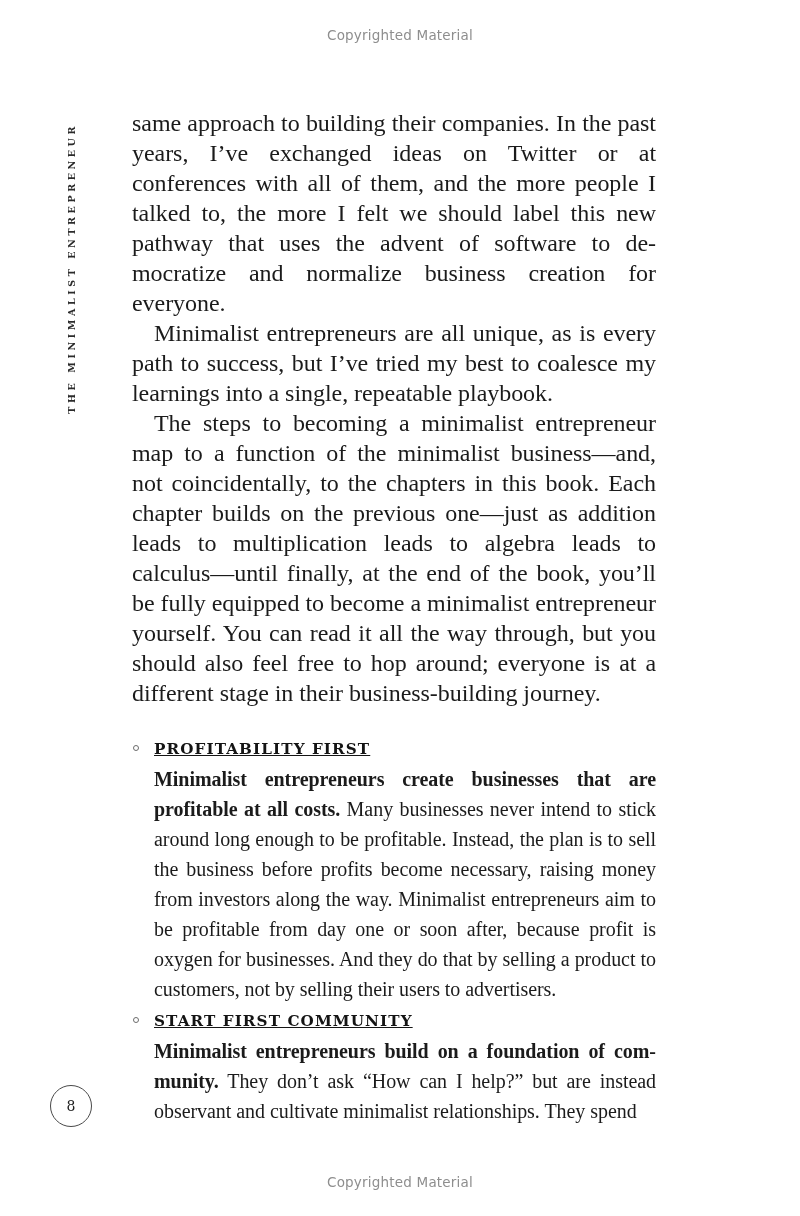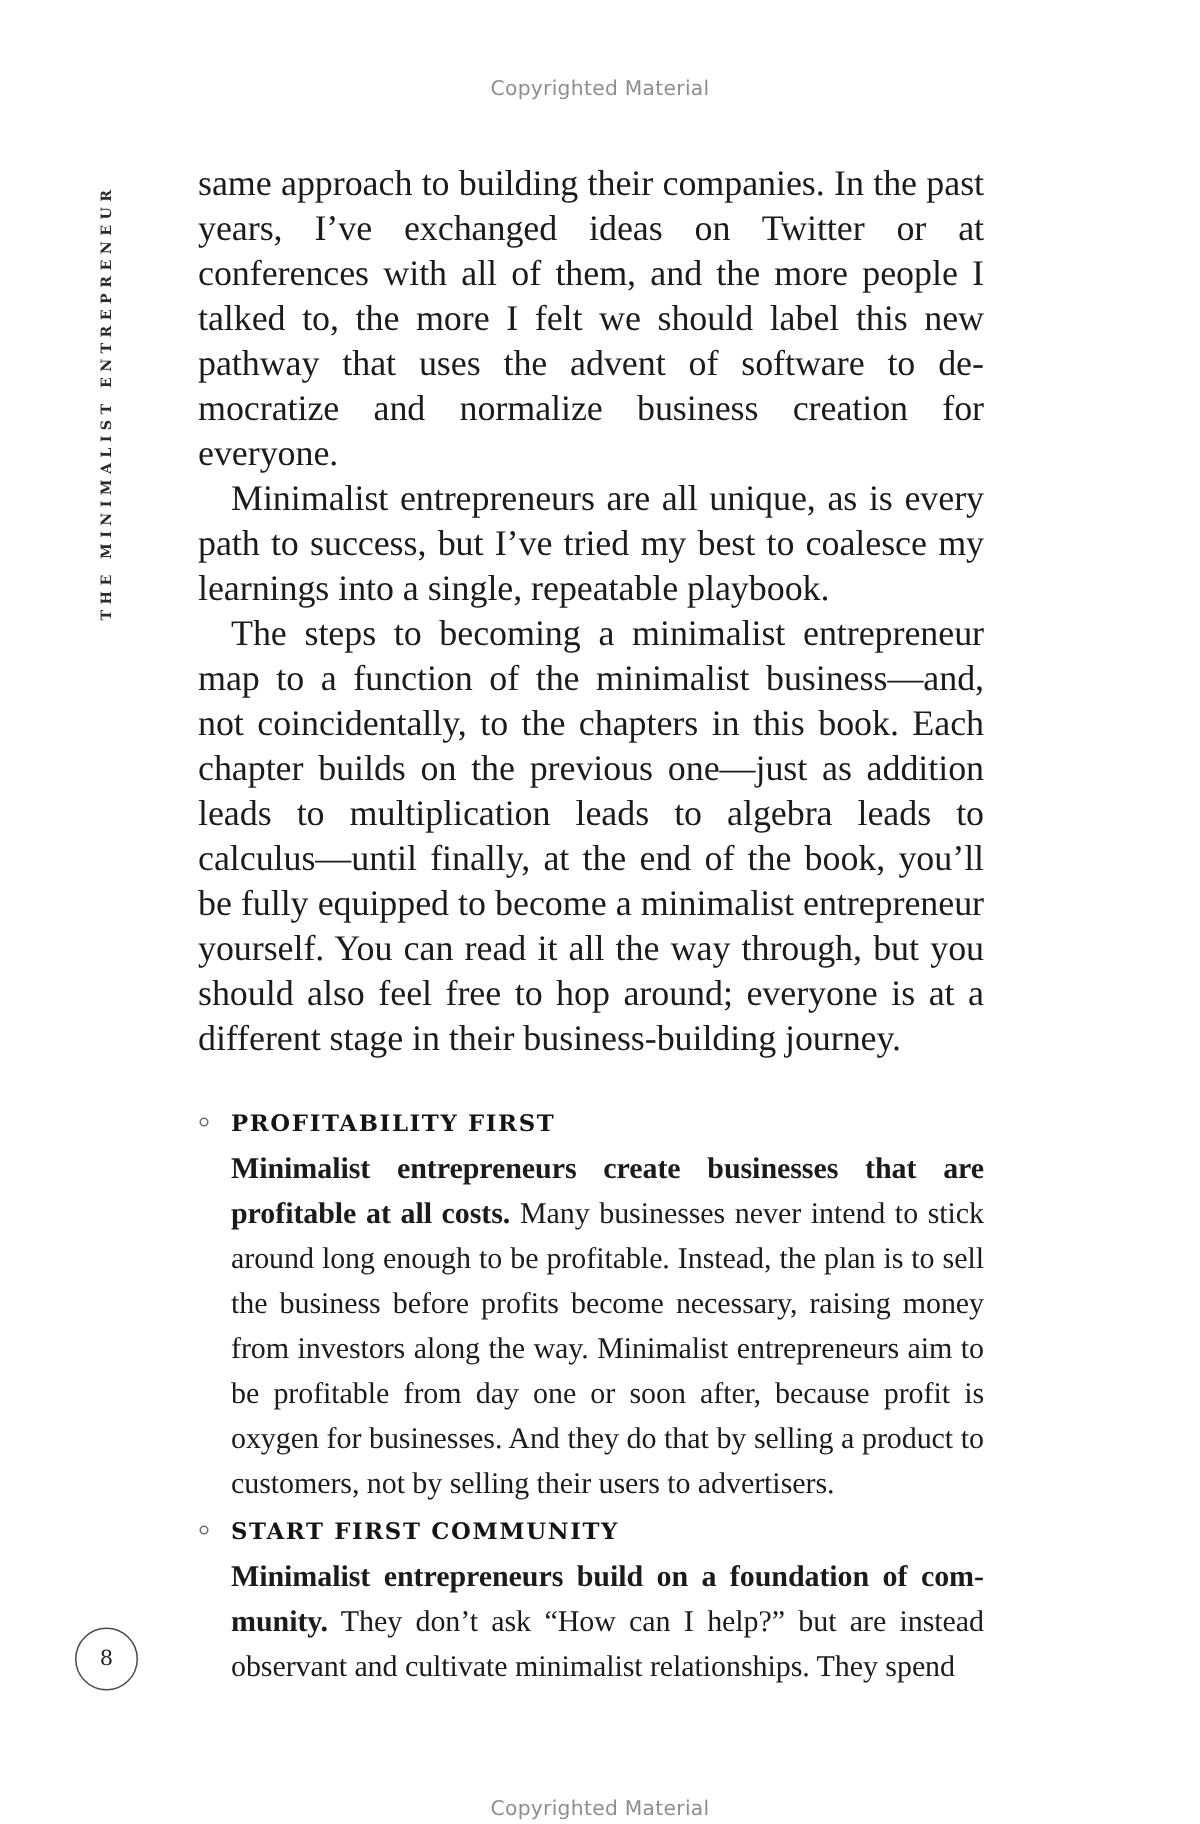--- a/index.html
+++ b/index.html
@@ -22,21 +22,20 @@
   .watermark {
     position: absolute;
     left: 0;
     width: 800px;
     text-align: center;
     font-family: "DejaVu Sans", "Liberation Sans", sans-serif;
     font-size: 13.5px;
     letter-spacing: 0.2px;
     color: #8e8e8e;
     white-space: nowrap;
-    margin-top: 24px;
   }
   .watermark-top    { top: 27px; }
   .watermark-bottom { top: 1174px; }
 
   
   .running-head {
     position: absolute;
     left: 63px;
     top: 114px;
     height: 300px;
@@ -98,20 +97,21 @@
   }
   .bullet-heading {
     margin: 0;
     font-family: "DejaVu Serif", "Liberation Serif", serif;
     font-size: 15.2px;
     font-weight: bold;
     letter-spacing: 1.1px;
     line-height: 30px;
     color: #141414;
     white-space: nowrap;
+    text-decoration: underline;
   }
   .bullet-body {
     margin: 0;
     font-size: 20px;
     line-height: 30px;
     text-align: justify;
     text-justify: inter-word;
     letter-spacing: -0.05px;
   }
   .bullet-body .lead {

